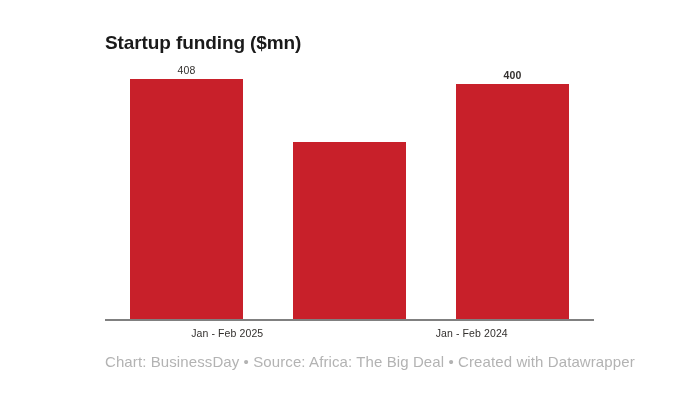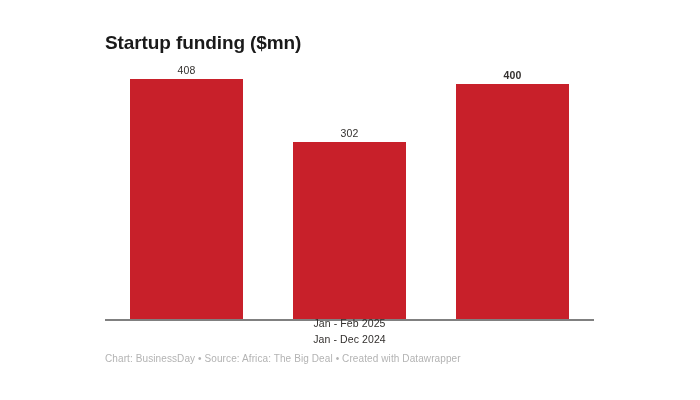--- a/index.html
+++ b/index.html
@@ -72,39 +72,39 @@
     position: absolute;
     left: 105px;
     top: 319px;
     width: 489px;
     height: 2px;
     background: #808080;
   }
   .cat-row {
     position: absolute;
     left: 105px;
-    top: 313px;
+    top: 323px;
     width: 489px;
     display: flex;
-    flex-direction: column;
+    flex-direction: row;
   }
   .cat-label {
     flex: 1 1 0;
     text-align: center;
     font-size: 10.5px;
     color: #33302e;
     padding-top: 4px;
     letter-spacing: 0.1px;
     white-space: nowrap;
   }
   .chart-footer {
     position: absolute;
     left: 105px;
     top: 353px;
-    font-size: 10px;
+    font-size: 15px;
     color: #b3b3b3;
     letter-spacing: 0.1px;
     white-space: nowrap;
   }
 </style>
 </head>
 <body style="background: rgb(255, 255, 255);">
 
 <div class="chart-card">
 
@@ -112,34 +112,33 @@
 
   <div class="plot-area">
     <div class="bars-row">
 
       <div class="bar-slot">
         <div class="bar-value" style="bottom: 244px;">408</div>
         <div class="bar-rect" style="height: 241px; background: rgb(200, 32, 42);"></div>
       </div>
 
       <div class="bar-slot">
-        <div class="bar-value" style="bottom: 181px;">302</div>
         <div class="bar-rect" style="height: 178px; background: rgb(200, 32, 42);"></div>
       </div>
 
       <div class="bar-slot">
         <div class="bar-value" style="bottom: 239px; font-weight: bold;">400</div>
         <div class="bar-rect" style="height: 236px; background: rgb(200, 32, 42);"></div>
       </div>
 
     </div>
   </div>
 
   <div class="axis-line" style="background: rgb(128, 128, 128);"></div>
 
   <div class="cat-row">
     <div class="cat-label">Jan - Feb 2025</div>
-    <div class="cat-label">Jan - Dec 2024</div>
+    <div class="cat-label">Jan - Feb 2024</div>
   </div>
 
   <div class="chart-footer">Chart: BusinessDay • Source: Africa: The Big Deal • Created with Datawrapper</div>
 
 </div>
 
 </body></html>

